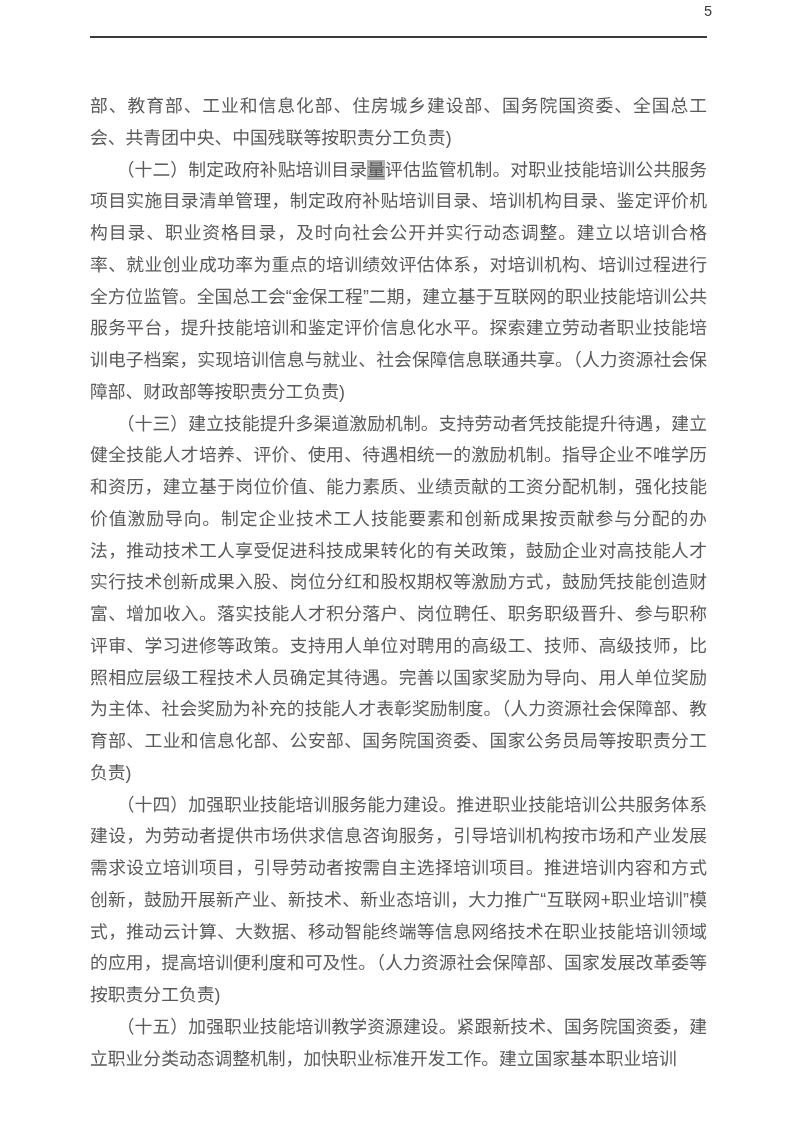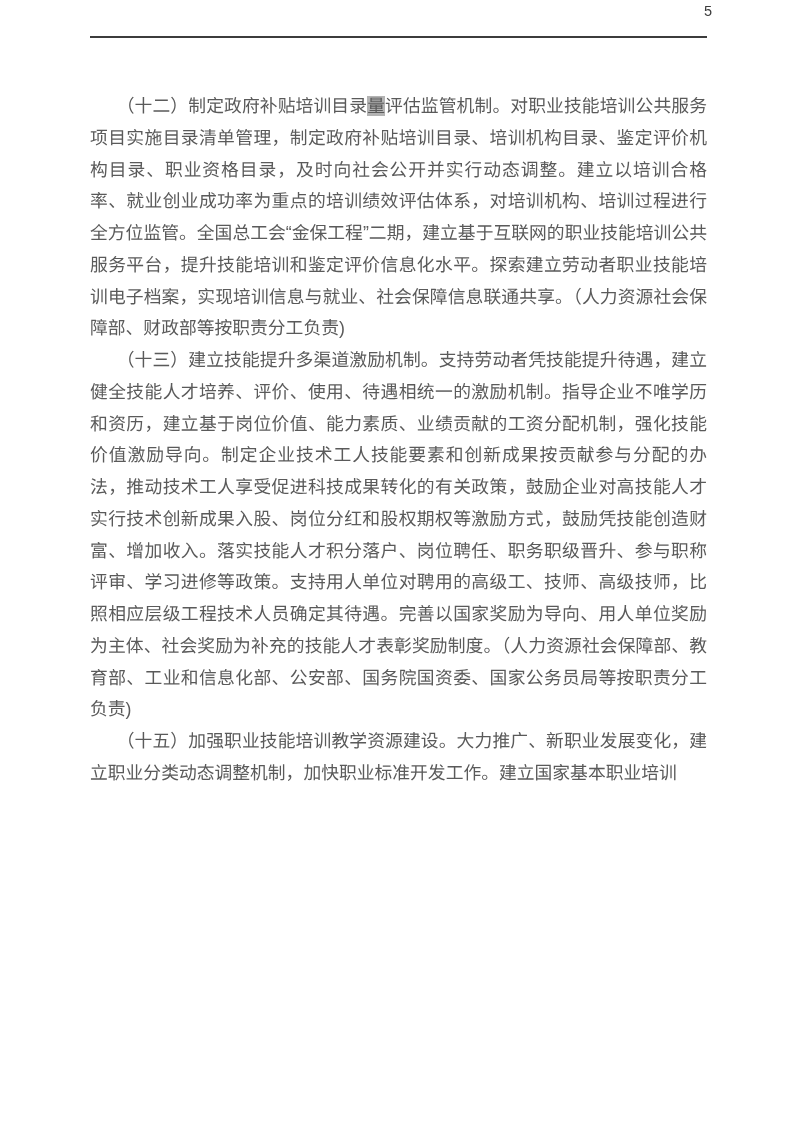--- a/index.html
+++ b/index.html
@@ -58,17 +58,19 @@
     padding: 0;
   }
 </style>
 </head>
 <body>
 
 <div class="page">
   <div class="page-number">5</div>
   <div class="header-rule"></div>
   <div class="doc-body">
+    <p class="no-indent">部、教育部、工业和信息化部、住房城乡建设部、国务院国资委、全国总工会、共青团中央、中国残联等按职责分工负责)</p>
     <p><span>（十二）制定政府补贴培训目录</span><mark class="char-highlight">量</mark><span>评估监管机制。对职业技能培训公共服务项目实施目录清单管理，制定政府补贴培训目录、培训机构目录、鉴定评价机构目录、职业资格目录，及时向社会公开并实行动态调整。建立以培训合格率、就业创业成功率为重点的培训绩效评估体系，对培训机构、培训过程进行全方位监管。全国总工会“金保工程”二期，建立基于互联网的职业技能培训公共服务平台，提升技能培训和鉴定评价信息化水平。探索建立劳动者职业技能培训电子档案，实现培训信息与就业、社会保障信息联通共享。（人力资源社会保障部、财政部等按职责分工负责)</span></p>
     <p>（十三）建立技能提升多渠道激励机制。支持劳动者凭技能提升待遇，建立健全技能人才培养、评价、使用、待遇相统一的激励机制。指导企业不唯学历和资历，建立基于岗位价值、能力素质、业绩贡献的工资分配机制，强化技能价值激励导向。制定企业技术工人技能要素和创新成果按贡献参与分配的办法，推动技术工人享受促进科技成果转化的有关政策，鼓励企业对高技能人才实行技术创新成果入股、岗位分红和股权期权等激励方式，鼓励凭技能创造财富、增加收入。落实技能人才积分落户、岗位聘任、职务职级晋升、参与职称评审、学习进修等政策。支持用人单位对聘用的高级工、技师、高级技师，比照相应层级工程技术人员确定其待遇。完善以国家奖励为导向、用人单位奖励为主体、社会奖励为补充的技能人才表彰奖励制度。（人力资源社会保障部、教育部、工业和信息化部、公安部、国务院国资委、国家公务员局等按职责分工负责)</p>
-    <p>（十五）加强职业技能培训教学资源建设。大力推广、新职业发展变化，建立职业分类动态调整机制，加快职业标准开发工作。建立国家基本职业培训</p>
+    <p>（十四）加强职业技能培训服务能力建设。推进职业技能培训公共服务体系建设，为劳动者提供市场供求信息咨询服务，引导培训机构按市场和产业发展需求设立培训项目，引导劳动者按需自主选择培训项目。推进培训内容和方式创新，鼓励开展新产业、新技术、新业态培训，大力推广“互联网+职业培训”模式，推动云计算、大数据、移动智能终端等信息网络技术在职业技能培训领域的应用，提高培训便利度和可及性。（人力资源社会保障部、国家发展改革委等按职责分工负责)</p>
+    <p>（十五）加强职业技能培训教学资源建设。紧跟新技术、国务院国资委，建立职业分类动态调整机制，加快职业标准开发工作。建立国家基本职业培训</p>
   </div>
 </div>
 
 </body></html>

